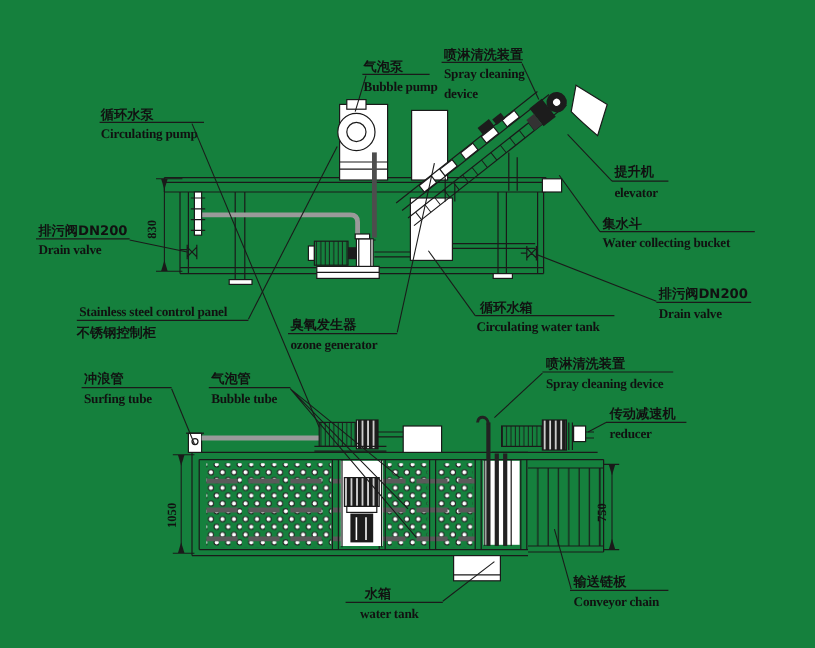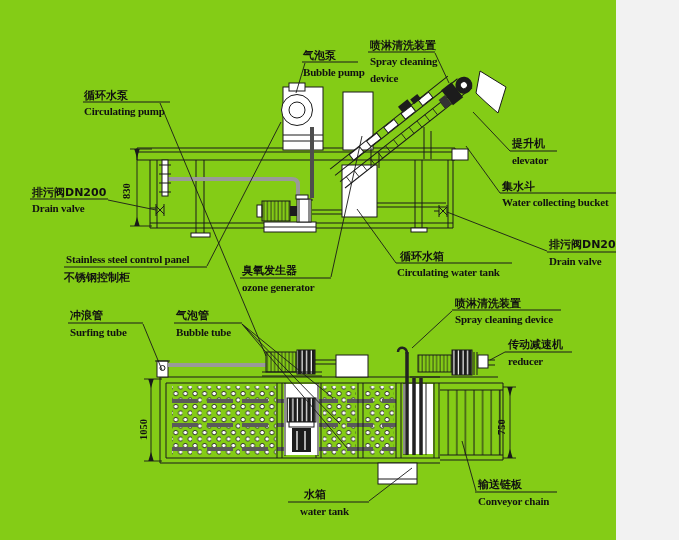--- a/index.html
+++ b/index.html
@@ -1,16 +1,16 @@
 <!DOCTYPE html>
 <html><head>
 <meta charset="utf-8">
 <style>
   html,body{margin:0;padding:0;background:#f2f2f2;}
-  .stage{width:616px;height:540px;background:#84cc16;position:relative;overflow:hidden;
+  .stage{width:679px;height:540px;background:#15803d;position:relative;overflow:hidden;
          font-family:"Liberation Serif", serif;}
   svg{display:block;}
   .ln{stroke:#1a1a1a;fill:none;stroke-width:1;}
   .lnThin{stroke:#1a1a1a;fill:none;stroke-width:.8;}
   .wh{fill:#ffffff;stroke:#1a1a1a;stroke-width:1;}
   .dk{fill:#1c1c1c;stroke:none;}
   .pipe{stroke:#9a9a9a;stroke-width:4;fill:none;}
   .pdark{stroke:#4d4d4d;stroke-width:4;fill:none;}
   .tube{stroke:#5a5a5a;stroke-width:4;fill:none;stroke-dasharray:26 9;}
   .leader{stroke:#1a1a1a;stroke-width:.9;fill:none;}

